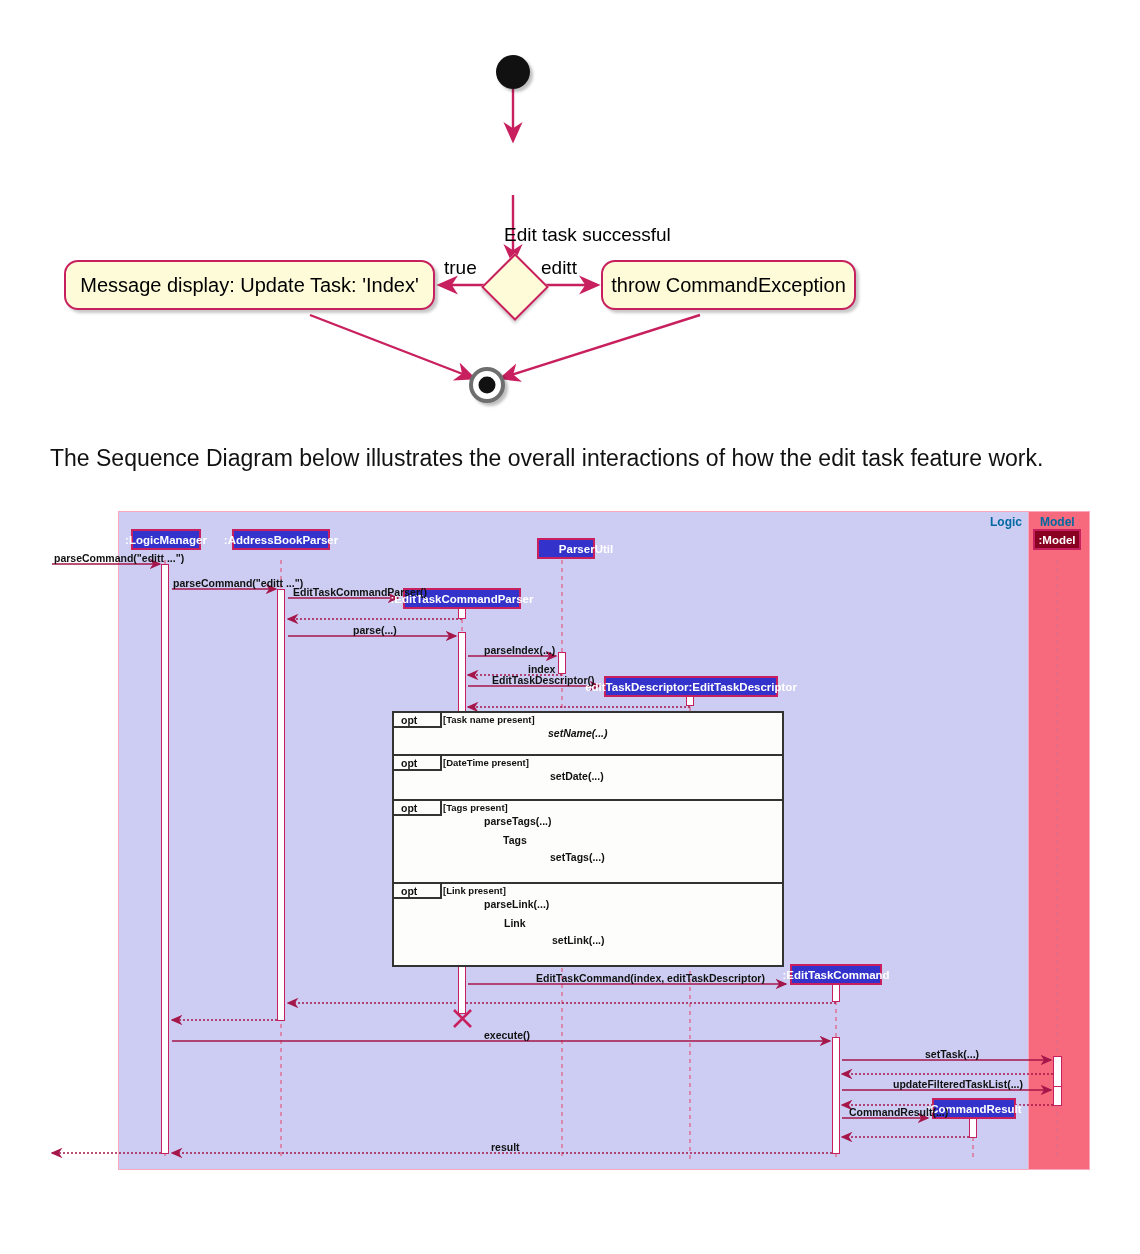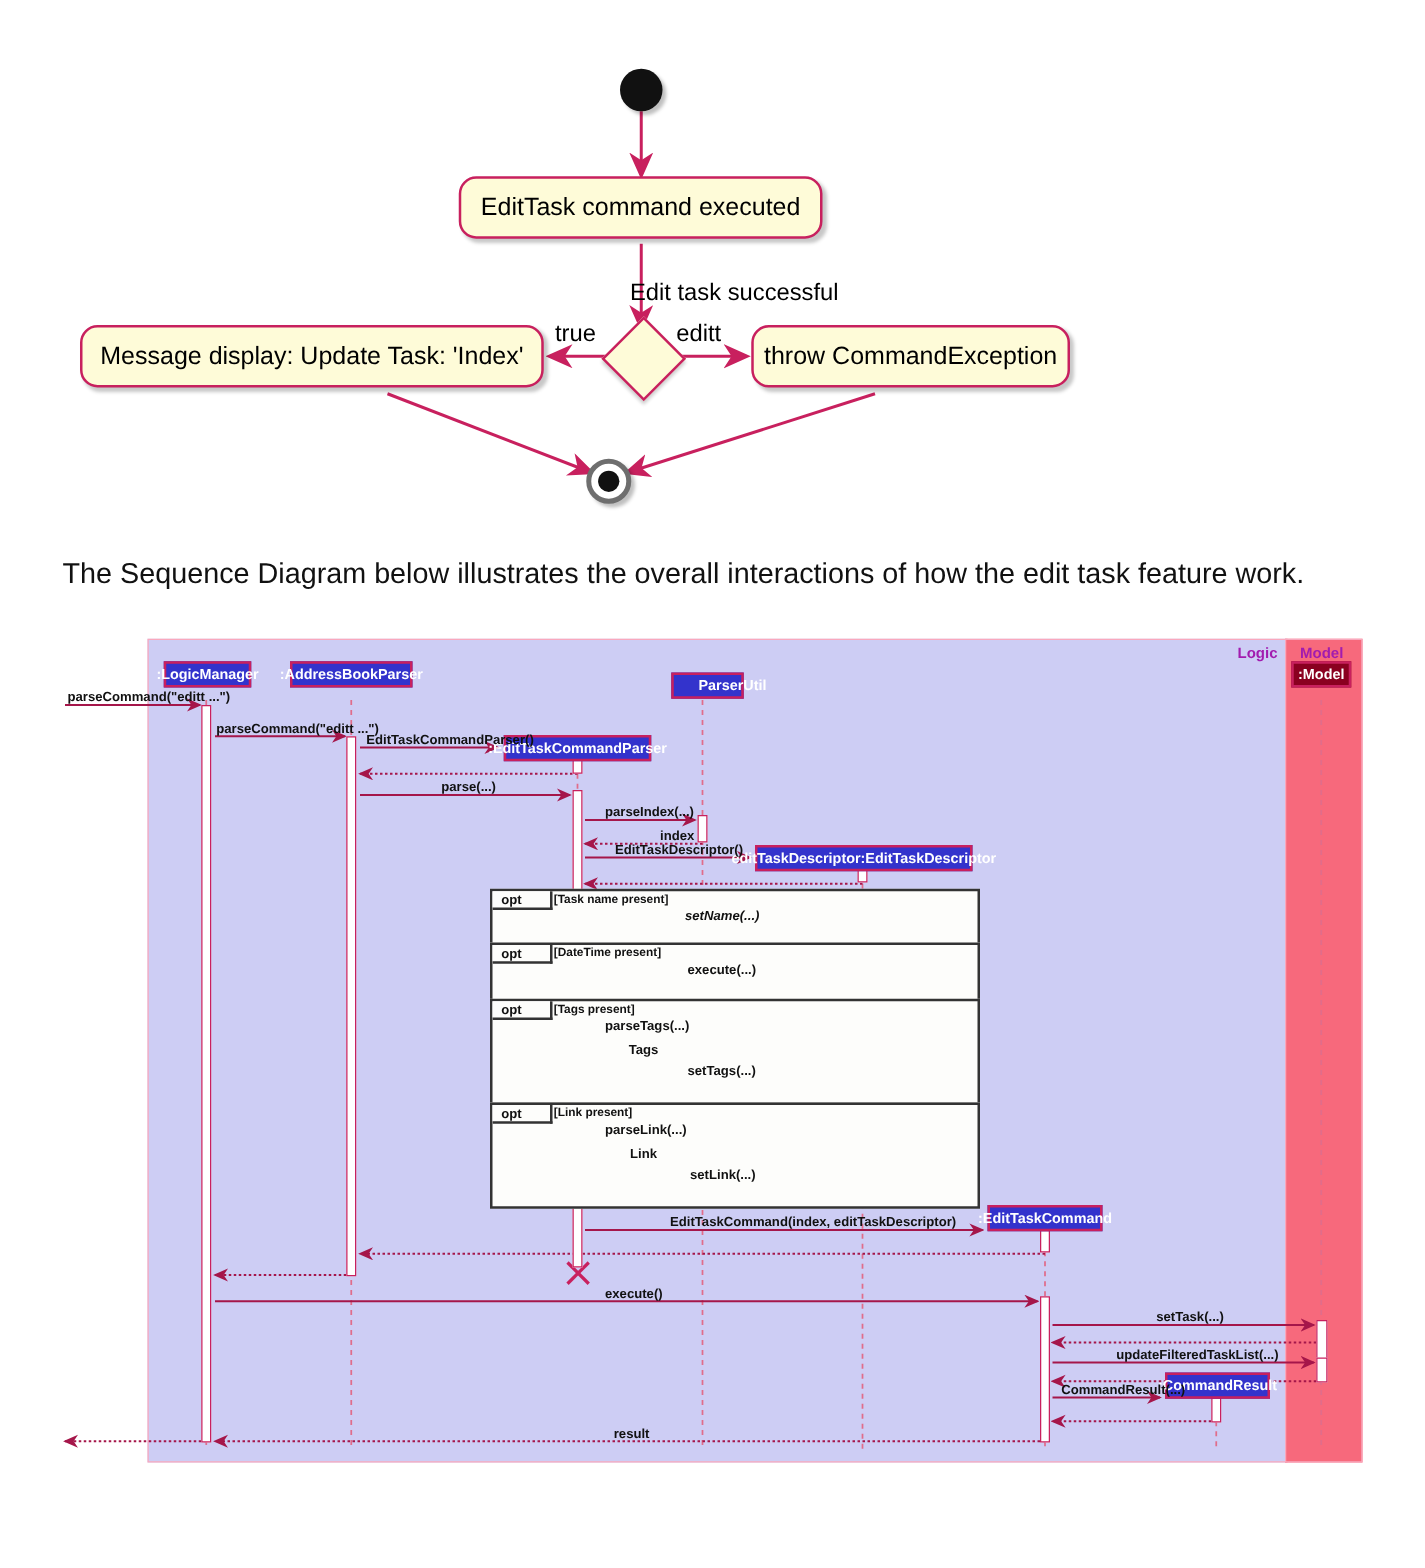--- a/index.html
+++ b/index.html
@@ -36,21 +36,21 @@
 
   
   .para{position:absolute;left:50px;top:440px;width:1000px;font-size:23px;line-height:36px;color:#111;}
 
   
   .seq{position:absolute;left:0;top:508px;width:1140px;height:680px;}
   .seq svg{position:absolute;left:0;top:0;width:1140px;height:680px;overflow:visible;}
   .grp{position:absolute;box-sizing:border-box;border:1px solid #f9a8bd;}
   .grp.logic{background:#cdcdf4;}
   .grp.model{background:#f7697c;}
-  .grp-title{position:absolute;font-size:12px;font-weight:bold;color:#a21caf;}
+  .grp-title{position:absolute;font-size:12px;font-weight:bold;color:#0369a1;}
   .ll-box{position:absolute;box-sizing:border-box;display:flex;align-items:center;justify-content:center;
     font-size:11.5px;font-weight:bold;white-space:nowrap;padding:0 7px;height:21px;}
   .ll-box.blue{background:#3333cc;border:2px solid #c8205e;color:#ffffff;}
   .ll-box.dark{background:#8a0020;border:2px solid #c8205e;color:#ffffff;}
   .act-bar{position:absolute;background:#ffffff;border:1px solid #c8205e;box-sizing:border-box;}
   .msg{position:absolute;font-size:10.5px;font-weight:bold;color:#111;white-space:nowrap;}
   .frag{position:absolute;box-sizing:border-box;border:2px solid #333;background:#fdfdfb;}
   .frag-tab{position:absolute;left:0;top:0;height:15px;box-sizing:border-box;
     border-right:2px solid #333;border-bottom:2px solid #333;background:#fdfdfb;}
   .frag-op{position:absolute;font-size:10.5px;font-weight:bold;color:#111;}
@@ -78,21 +78,20 @@
 
       <line x1="536" y1="245" x2="597" y2="245" stroke="#c8205e" stroke-width="2.4" marker-end="url(#ah)"></line>
 
       <line x1="310" y1="275" x2="473" y2="338" stroke="#c8205e" stroke-width="2.4" marker-end="url(#ah)"></line>
 
       <line x1="700" y1="275" x2="502" y2="338" stroke="#c8205e" stroke-width="2.4" marker-end="url(#ah)"></line>
     </svg>
 
     <div class="startnode" style="left:496px;top:15px;"></div>
 
-    <div class="node" style="left:367px;top:101px;width:291px;height:50px;">EditTask command executed</div>
 
     <div class="alabel" style="left:504px;top:184px;">Edit task successful</div>
 
     <div class="diamond" style="left:491px;top:223px;"></div>
 
     <div class="alabel" style="left:444px;top:217px;">true</div>
     <div class="alabel" style="left:541px;top:217px;">editt</div>
 
     <div class="node" style="left:601px;top:220px;width:255px;height:50px;">throw CommandException</div>
 
@@ -243,21 +242,21 @@
     <div class="frag-guard" style="left:443px;top:377px;">[Link present]</div>
 
     <div class="msg" style="left:54px;top:44px;">parseCommand("editt ...")</div>
     <div class="msg" style="left:173px;top:69px;">parseCommand("editt ...")</div>
     <div class="msg" style="left:293px;top:78px;">EditTaskCommandParser()</div>
     <div class="msg" style="left:353px;top:116px;">parse(...)</div>
     <div class="msg" style="left:484px;top:136px;">parseIndex(...)</div>
     <div class="msg" style="left:500px;top:155px;padding-left:28px;">index</div>
     <div class="msg" style="left:492px;top:166px;">EditTaskDescriptor()</div>
     <div class="msg" style="left:548px;top:219px;font-style:italic;">setName(...)</div>
-    <div class="msg" style="left:550px;top:262px;">execute(...)</div>
+    <div class="msg" style="left:550px;top:262px;">setDate(...)</div>
     <div class="msg" style="left:484px;top:307px;">parseTags(...)</div>
     <div class="msg" style="left:503px;top:326px;">Tags</div>
     <div class="msg" style="left:550px;top:343px;">setTags(...)</div>
     <div class="msg" style="left:484px;top:390px;">parseLink(...)</div>
     <div class="msg" style="left:504px;top:409px;">Link</div>
     <div class="msg" style="left:552px;top:426px;">setLink(...)</div>
     <div class="msg" style="left:536px;top:464px;">EditTaskCommand(index, editTaskDescriptor)</div>
     <div class="msg" style="left:484px;top:521px;">execute()</div>
     <div class="msg" style="left:925px;top:540px;">setTask(...)</div>
     <div class="msg" style="left:893px;top:570px;">updateFilteredTaskList(...)</div>

